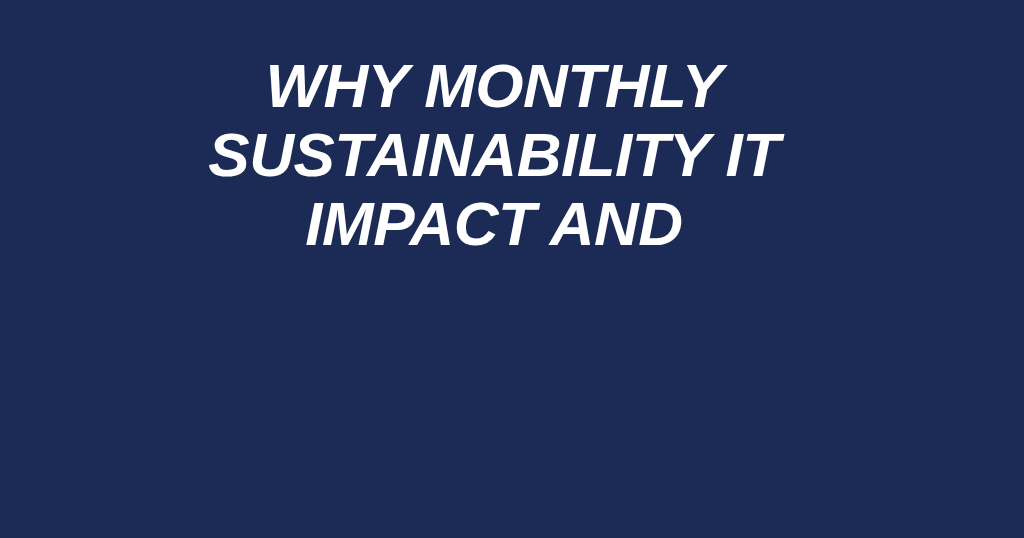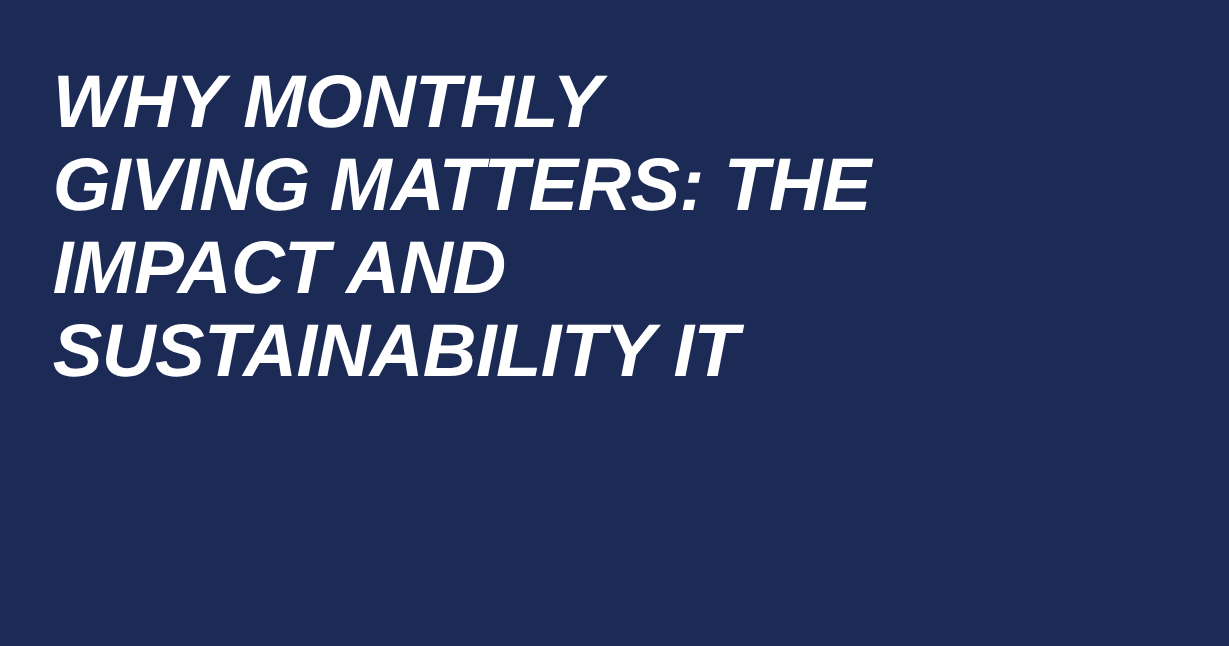--- a/index.html
+++ b/index.html
@@ -22,20 +22,21 @@
     box-sizing: border-box;
     background: #1c2b56;
     overflow: hidden;
   }
 
   .title-block {
     position: absolute;
     left: 44px;
     top: 30px;
     width: 900px;
+    text-align: center;
   }
 
   .title-line {
     display: block;
     font-family: "Liberation Sans", sans-serif;
     font-weight: bold;
     font-style: italic;
     font-size: 62px;
     line-height: 69px;
     letter-spacing: -0.5px;
@@ -45,18 +46,17 @@
     -webkit-font-smoothing: antialiased;
   }
 </style>
 </head>
 <body>
 
 <div class="card">
 
   <h1 class="title-block">
     <span class="title-line">WHY MONTHLY</span>
-    <span class="title-line">GIVING MATTERS: THE</span>
+    <span class="title-line">SUSTAINABILITY IT</span>
     <span class="title-line">IMPACT AND</span>
-    <span class="title-line">SUSTAINABILITY IT</span>
   </h1>
 
 </div>
 
 </body></html>

